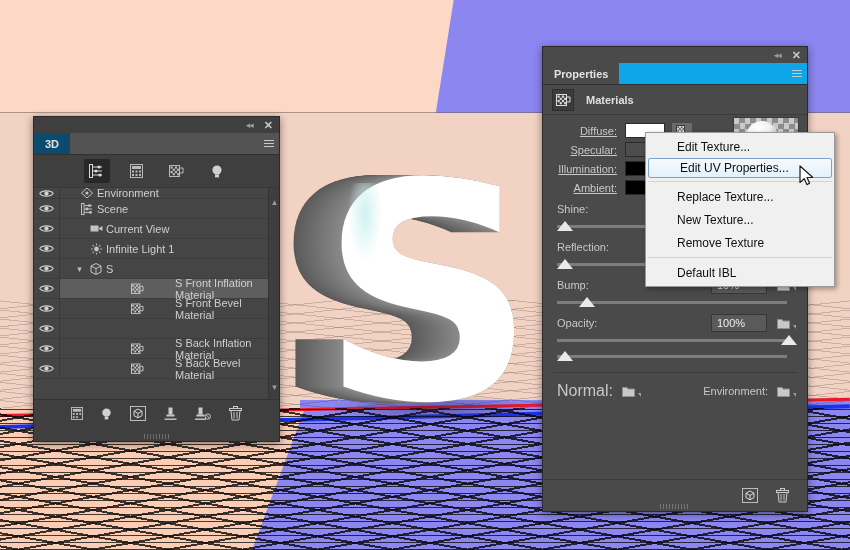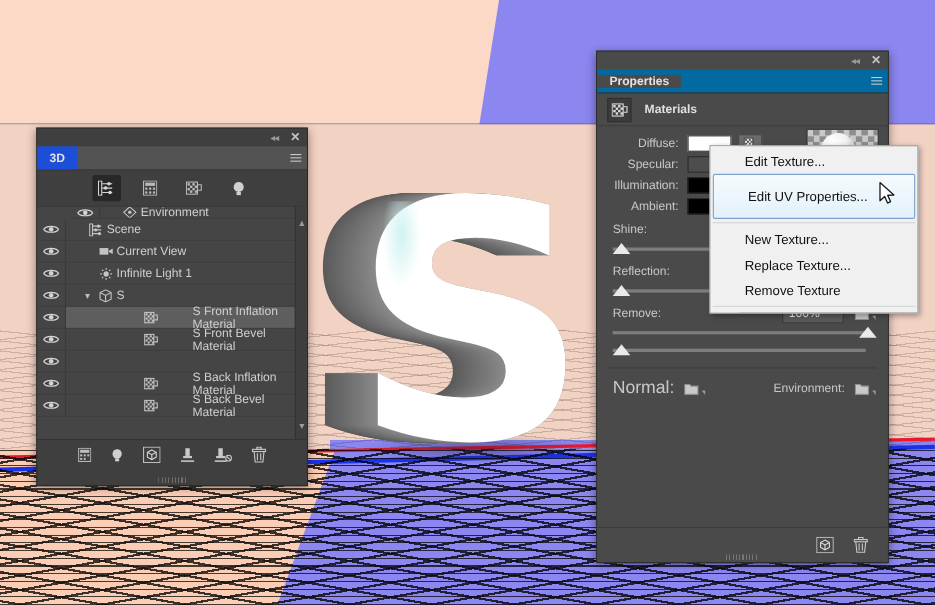--- a/index.html
+++ b/index.html
@@ -129,21 +129,21 @@
     display: flex; align-items: center; justify-content: flex-end;
     padding-right: 6px; gap: 11px;
   }
   .chev { color: #9a9a9a; font-size: 9px; letter-spacing: -1px; cursor: pointer; }
   .xclose { color: #c6c6c6; font-size: 11px; line-height: 11px; cursor: pointer; font-weight: bold;}
   .tabrow {
     height: 22px; background: #535353; display: flex; align-items: stretch;
     border-bottom: 1px solid #2f2f2f; position: relative;
   }
   .tab {
-    background: #1d4ed8; color: #e2e2e2; font-size: 11px; font-weight: bold;
+    background: #0c4a6e; color: #e2e2e2; font-size: 11px; font-weight: bold;
     padding: 0 11px; display: flex; align-items: center; cursor: pointer;
   }
   .ham {
     margin-left: auto; width: 20px; display: flex; flex-direction: column;
     justify-content: center; gap: 2px; padding: 0 5px; cursor: pointer;
   }
   .ham i { display: block; height: 1px; background: #c9c9c9; }
 
   
   #panel3d { left: 33px; top: 116px; width: 247px; height: 326px; }
@@ -190,36 +190,36 @@
   .fbtn { cursor: pointer; display:flex; align-items:center; }
   .grip {
     position: absolute; left: 50%; transform: translateX(-50%); bottom: 2px;
     width: 26px; height: 5px;
     background: repeating-linear-gradient(90deg,#6e6e6e 0 1px,transparent 1px 3px);
   }
 
   
   #panelprops { left: 542px; top: 46px; width: 266px; height: 466px; background:#4a4a4a; }
   .pp-topbar { background: #4a4a4a; }
-  .pp-tabrow { background: #0369a1; align-items: center; }
+  .pp-tabrow { background: #0ea5e9; }
   .pp-tab { background: #4a4a4a; }
   .mat-header {
     height: 30px; background: #4a4a4a; display: flex; align-items: center;
     padding-left: 9px; gap: 12px; border-bottom: 1px solid #3b3b3b;
   }
   .mat-icon-box {
     width: 22px; height: 22px; background: #3c3c3c; border: 1px solid #2e2e2e;
     display: flex; align-items: center; justify-content: center;
   }
   .mat-title { font-size: 11px; font-weight: bold; color: #e0e0e0; }
   .pp-body { position: relative; padding: 6px 0 0 0; background: #4a4a4a; height: 380px;}
   .prow { display: flex; align-items: center; height: 19px; padding: 0 10px 0 0; }
   .plabel {
     width: 82px; min-width: 82px; text-align: right; padding-right: 8px;
-    font-size: 11px; color: #c8c8c8;
+    font-size: 11px; color: #c8c8c8; text-decoration: underline;
   }
   .swatch { width: 40px; height: 15px; border: 1px solid #2b2b2b; }
   .texbtn {
     width: 22px; height: 18px; margin-left: 6px; background: #6b6b6b;
     border: 1px solid #474747; display:flex; align-items:center; justify-content:center;
     position: relative; cursor: pointer;
   }
   .caret-sm {
     position: absolute; right: -1px; bottom: -4px; width:0;height:0;
     border-left: 3px solid transparent; border-top: 4px solid #9d9d9d;
@@ -270,21 +270,21 @@
     box-shadow: 2px 2px 5px rgba(0,0,0,.35);
     padding: 2px 0; z-index: 50;
     font-size: 12px; color: #101010;
   }
   #ctxmenu .mi {
     height: 23px; display: flex; align-items: center; padding-left: 31px;
     cursor: pointer; position: relative;
   }
   #ctxmenu .mi.hl {
     background: linear-gradient(#f5fafd,#e3f1fb);
-    border: 1px solid #7da2ce; border-radius: 2px; margin: 0 2px; height: 41px;
+    border: 1px solid #7da2ce; border-radius: 2px; margin: 0 2px; height: 20px;
   }
   #ctxmenu .msep { height: 1px; background: #d4d4d4; margin: 3px 2px; }
   #ctxmenu .mgutter {
     position: absolute; left: 0; top: 0; bottom: 0; width: 26px; background: #f0f0f0;
   }
 
   
   #cursor { position: absolute; left: 799px; top: 165px; z-index: 99; pointer-events: none; }
 
   .ic { display:block; }
@@ -370,21 +370,21 @@
       <div class="tbtn">
         <svg class="ic" width="12" height="15" viewBox="0 0 12 15">
           <circle cx="6" cy="6" r="4.6" fill="#d0d0d0"></circle>
           <rect x="4" y="10.4" width="4" height="3" fill="#d0d0d0"></rect>
         </svg>
       </div>
     </div>
 
     <div class="p3d-list">
       <div id="rows3d">
-          <div class="row" style="height: 11px; align-items: center; overflow: hidden; margin-left: 31px;">
+          <div class="row" style="height: 11px; align-items: center; overflow: hidden;">
             <span class="eye">
        <svg width="15" height="9" viewBox="0 0 15 9">
          <path d="M0.8 4.5 C3 1 12 1 14.2 4.5 C12 8 3 8 0.8 4.5 Z" fill="none" stroke="#d2d2d2" stroke-width="1.1"></path>
          <circle cx="7.5" cy="4.5" r="2.1" fill="#d2d2d2"></circle>
        </svg>
      </span>
      <span class="rowlabel ">
        <span class="twisty"></span>
        <span class="ricon">
                 <svg class="ic" width="14" height="12" viewBox="0 0 14 12">
@@ -736,21 +736,37 @@
 
        <span style="width:20px;margin-left:10px;"></span>
      </div>
      <div class="slider">
        <div class="track"></div>
        <div class="thumb" style="left:calc(0% - 0px);"></div>
      </div>
           </div>
           <div class="sldrow">
             <div class="vrow" style="padding-left:0;padding-right:0;">
-       <span class="vlabel">Remove:</span>
+       <span class="vlabel">Bump:</span>
+       <span class="vfield">10%</span>
+       <span class="folderbtn">
+          <svg class="ic" width="14" height="13" viewBox="0 0 14 13">
+                  <path d="M0.5 2.5 h4.5 l1.2 1.5 h6.3 v7.5 h-12 Z" fill="#c9c9c9" stroke="#8e8e8e"></path>
+                </svg>
+                <span class="caret-sm" style="right:1px;bottom:1px;"></span>
+        </span>
+     </div>
+     <div class="slider">
+       <div class="track"></div>
+       <div class="thumb" style="left:calc(10% - 1.6px);"></div>
+     </div>
+          </div>
+          <div class="sldrow">
+            <div class="vrow" style="padding-left:0;padding-right:0;">
+       <span class="vlabel">Opacity:</span>
        <span class="vfield">100%</span>
        <span class="folderbtn">
           <svg class="ic" width="14" height="13" viewBox="0 0 14 13">
                   <path d="M0.5 2.5 h4.5 l1.2 1.5 h6.3 v7.5 h-12 Z" fill="#c9c9c9" stroke="#8e8e8e"></path>
                 </svg>
                 <span class="caret-sm" style="right:1px;bottom:1px;"></span>
         </span>
      </div>
      <div class="slider">
        <div class="track"></div>
@@ -812,28 +828,31 @@
     <div class="mgutter"></div>
     <div id="ctxitems" style="position:relative;">
         <div class="mi">
           <span>Edit Texture...</span>
         </div>
         <div class="mi hl">
           <span>Edit UV Properties...</span>
         </div>
         <div class="msep"></div>
         <div class="mi">
+          <span>Replace Texture...</span>
+        </div>
+        <div class="mi">
           <span>New Texture...</span>
-        </div>
-        <div class="mi">
-          <span>Replace Texture...</span>
         </div>
         <div class="mi">
           <span>Remove Texture</span>
         </div>
         <div class="msep"></div>
+        <div class="mi">
+          <span>Default IBL</span>
+        </div>
       </div>
   </div>
 
   <svg id="cursor" width="16" height="24" viewBox="0 0 16 24">
     <path d="M1 1 L1 17.5 L5.2 13.6 L7.9 19.6 L10.6 18.3 L8 12.5 L13.6 12.3 Z" fill="#ffffff" stroke="#1a1a1a" stroke-width="1.2" stroke-linejoin="round"></path>
   </svg>
 </div>
 
 </body></html>

